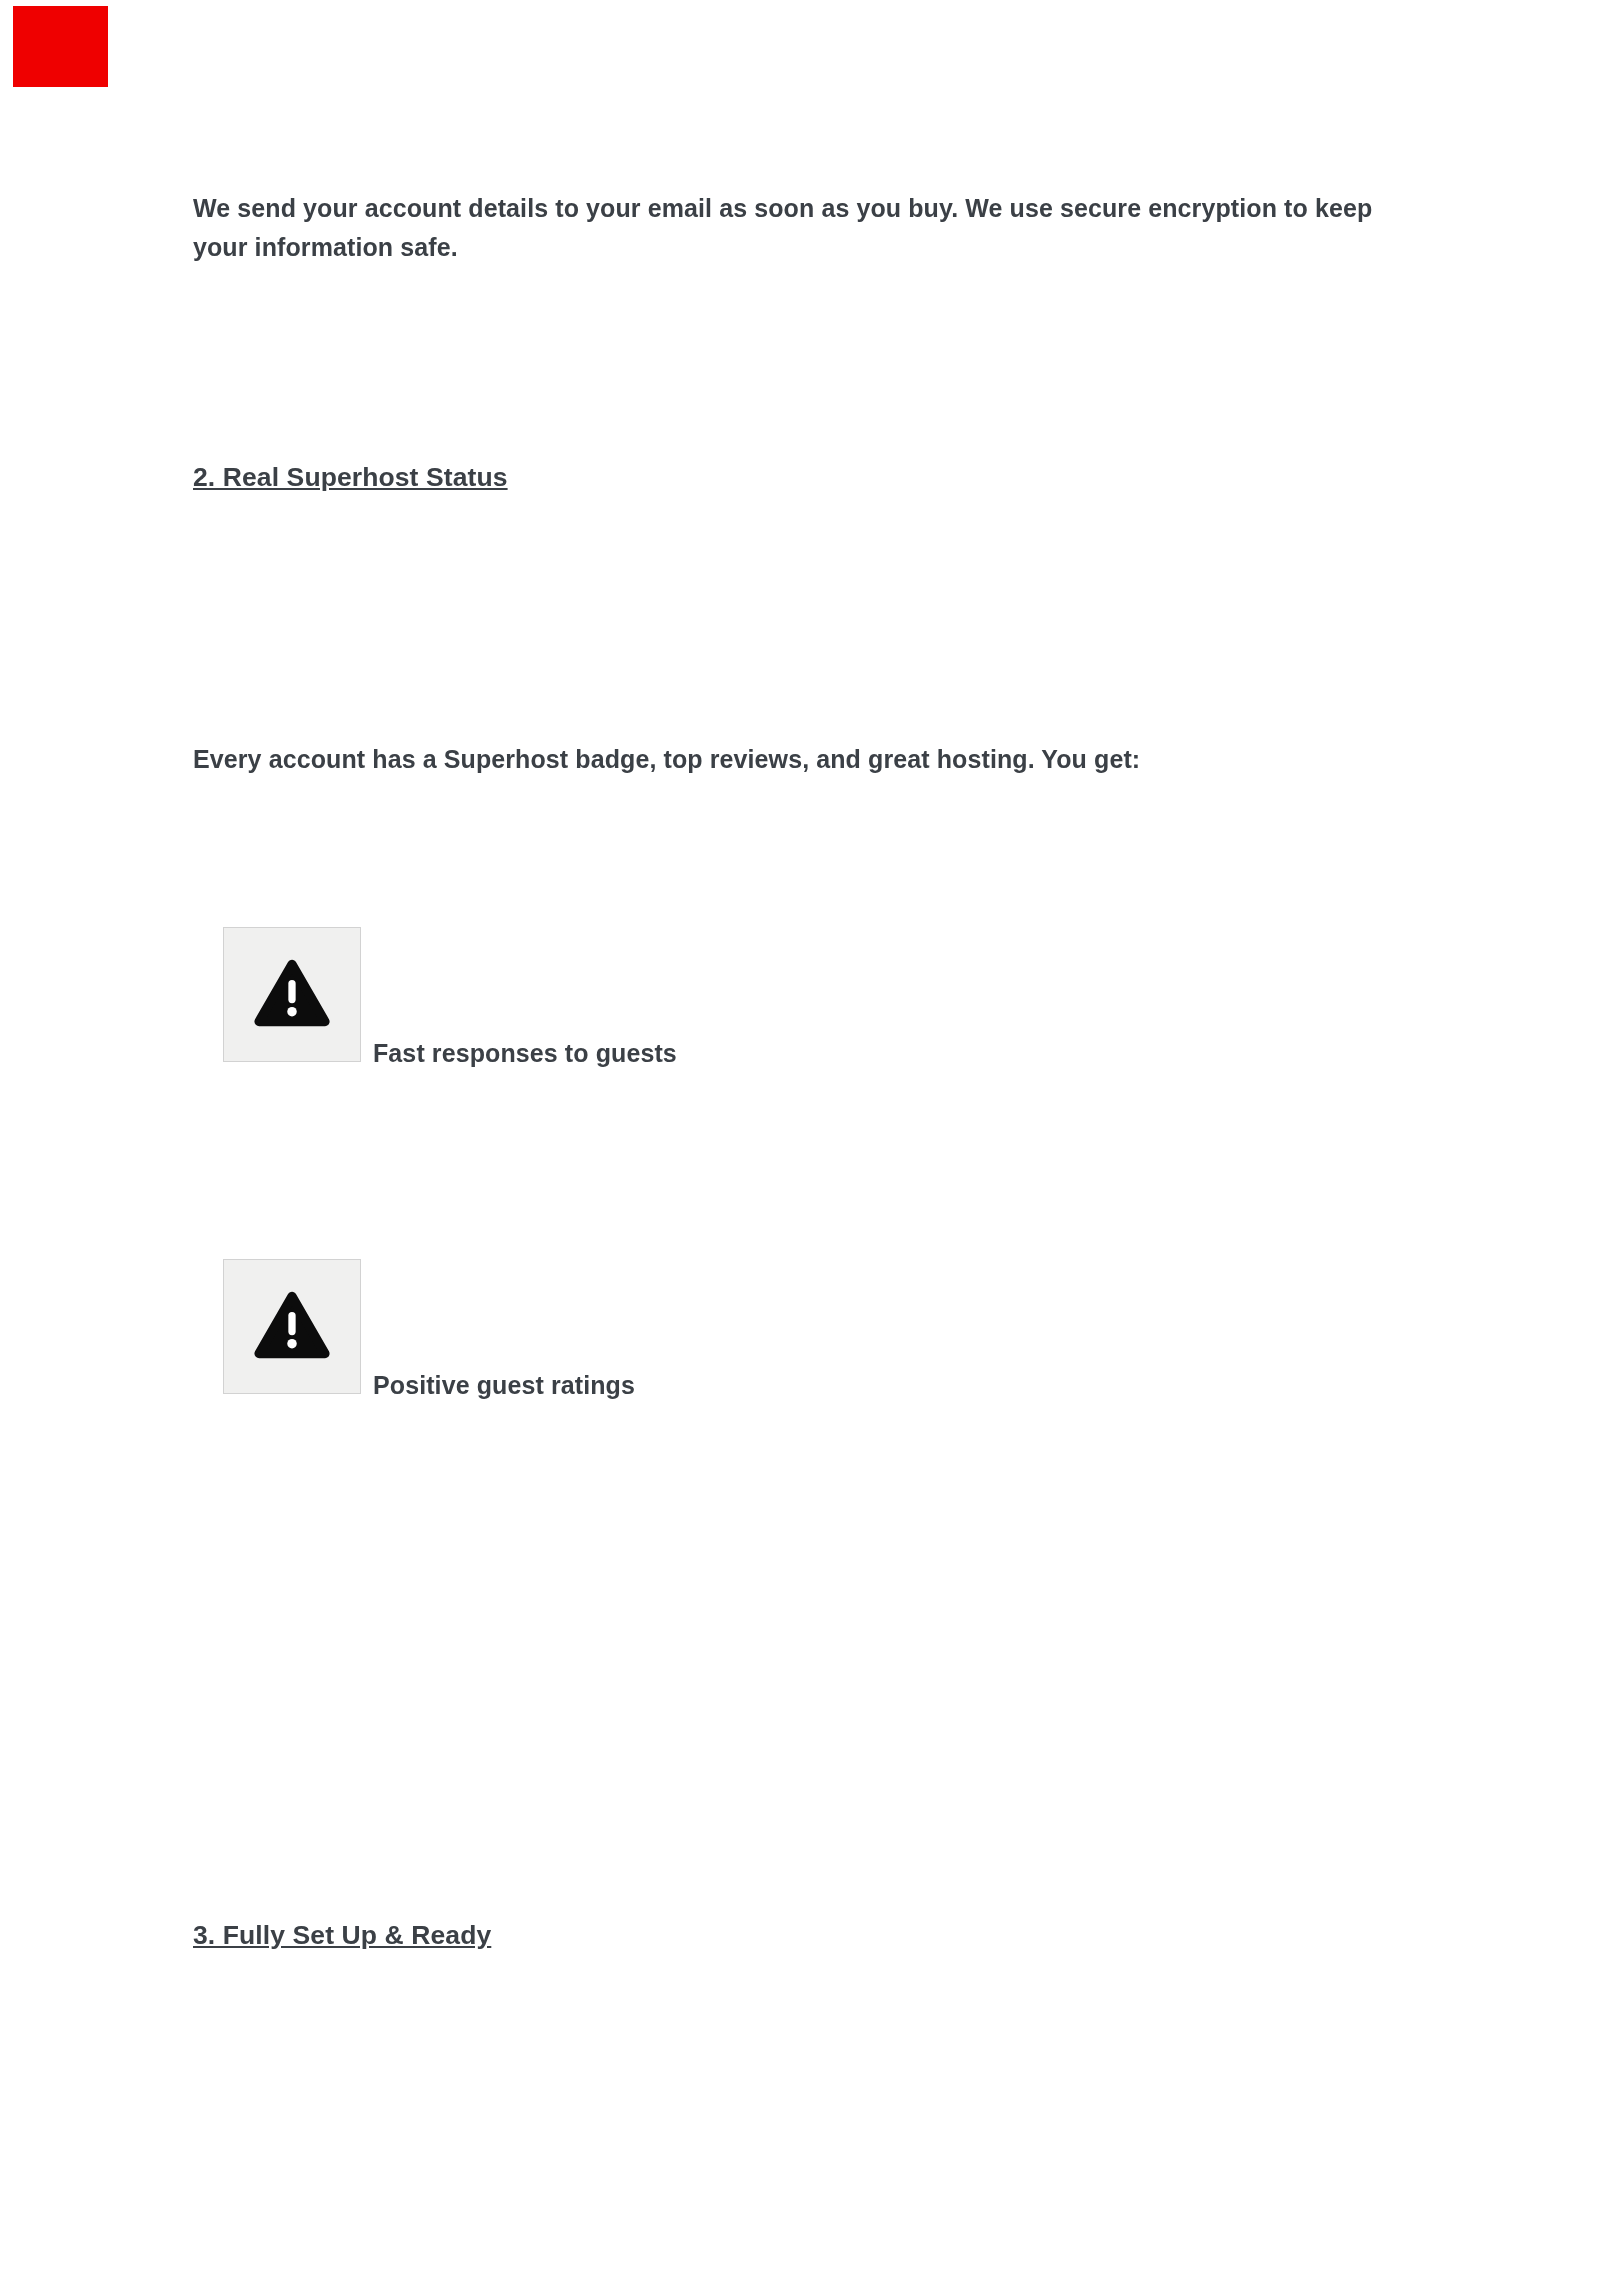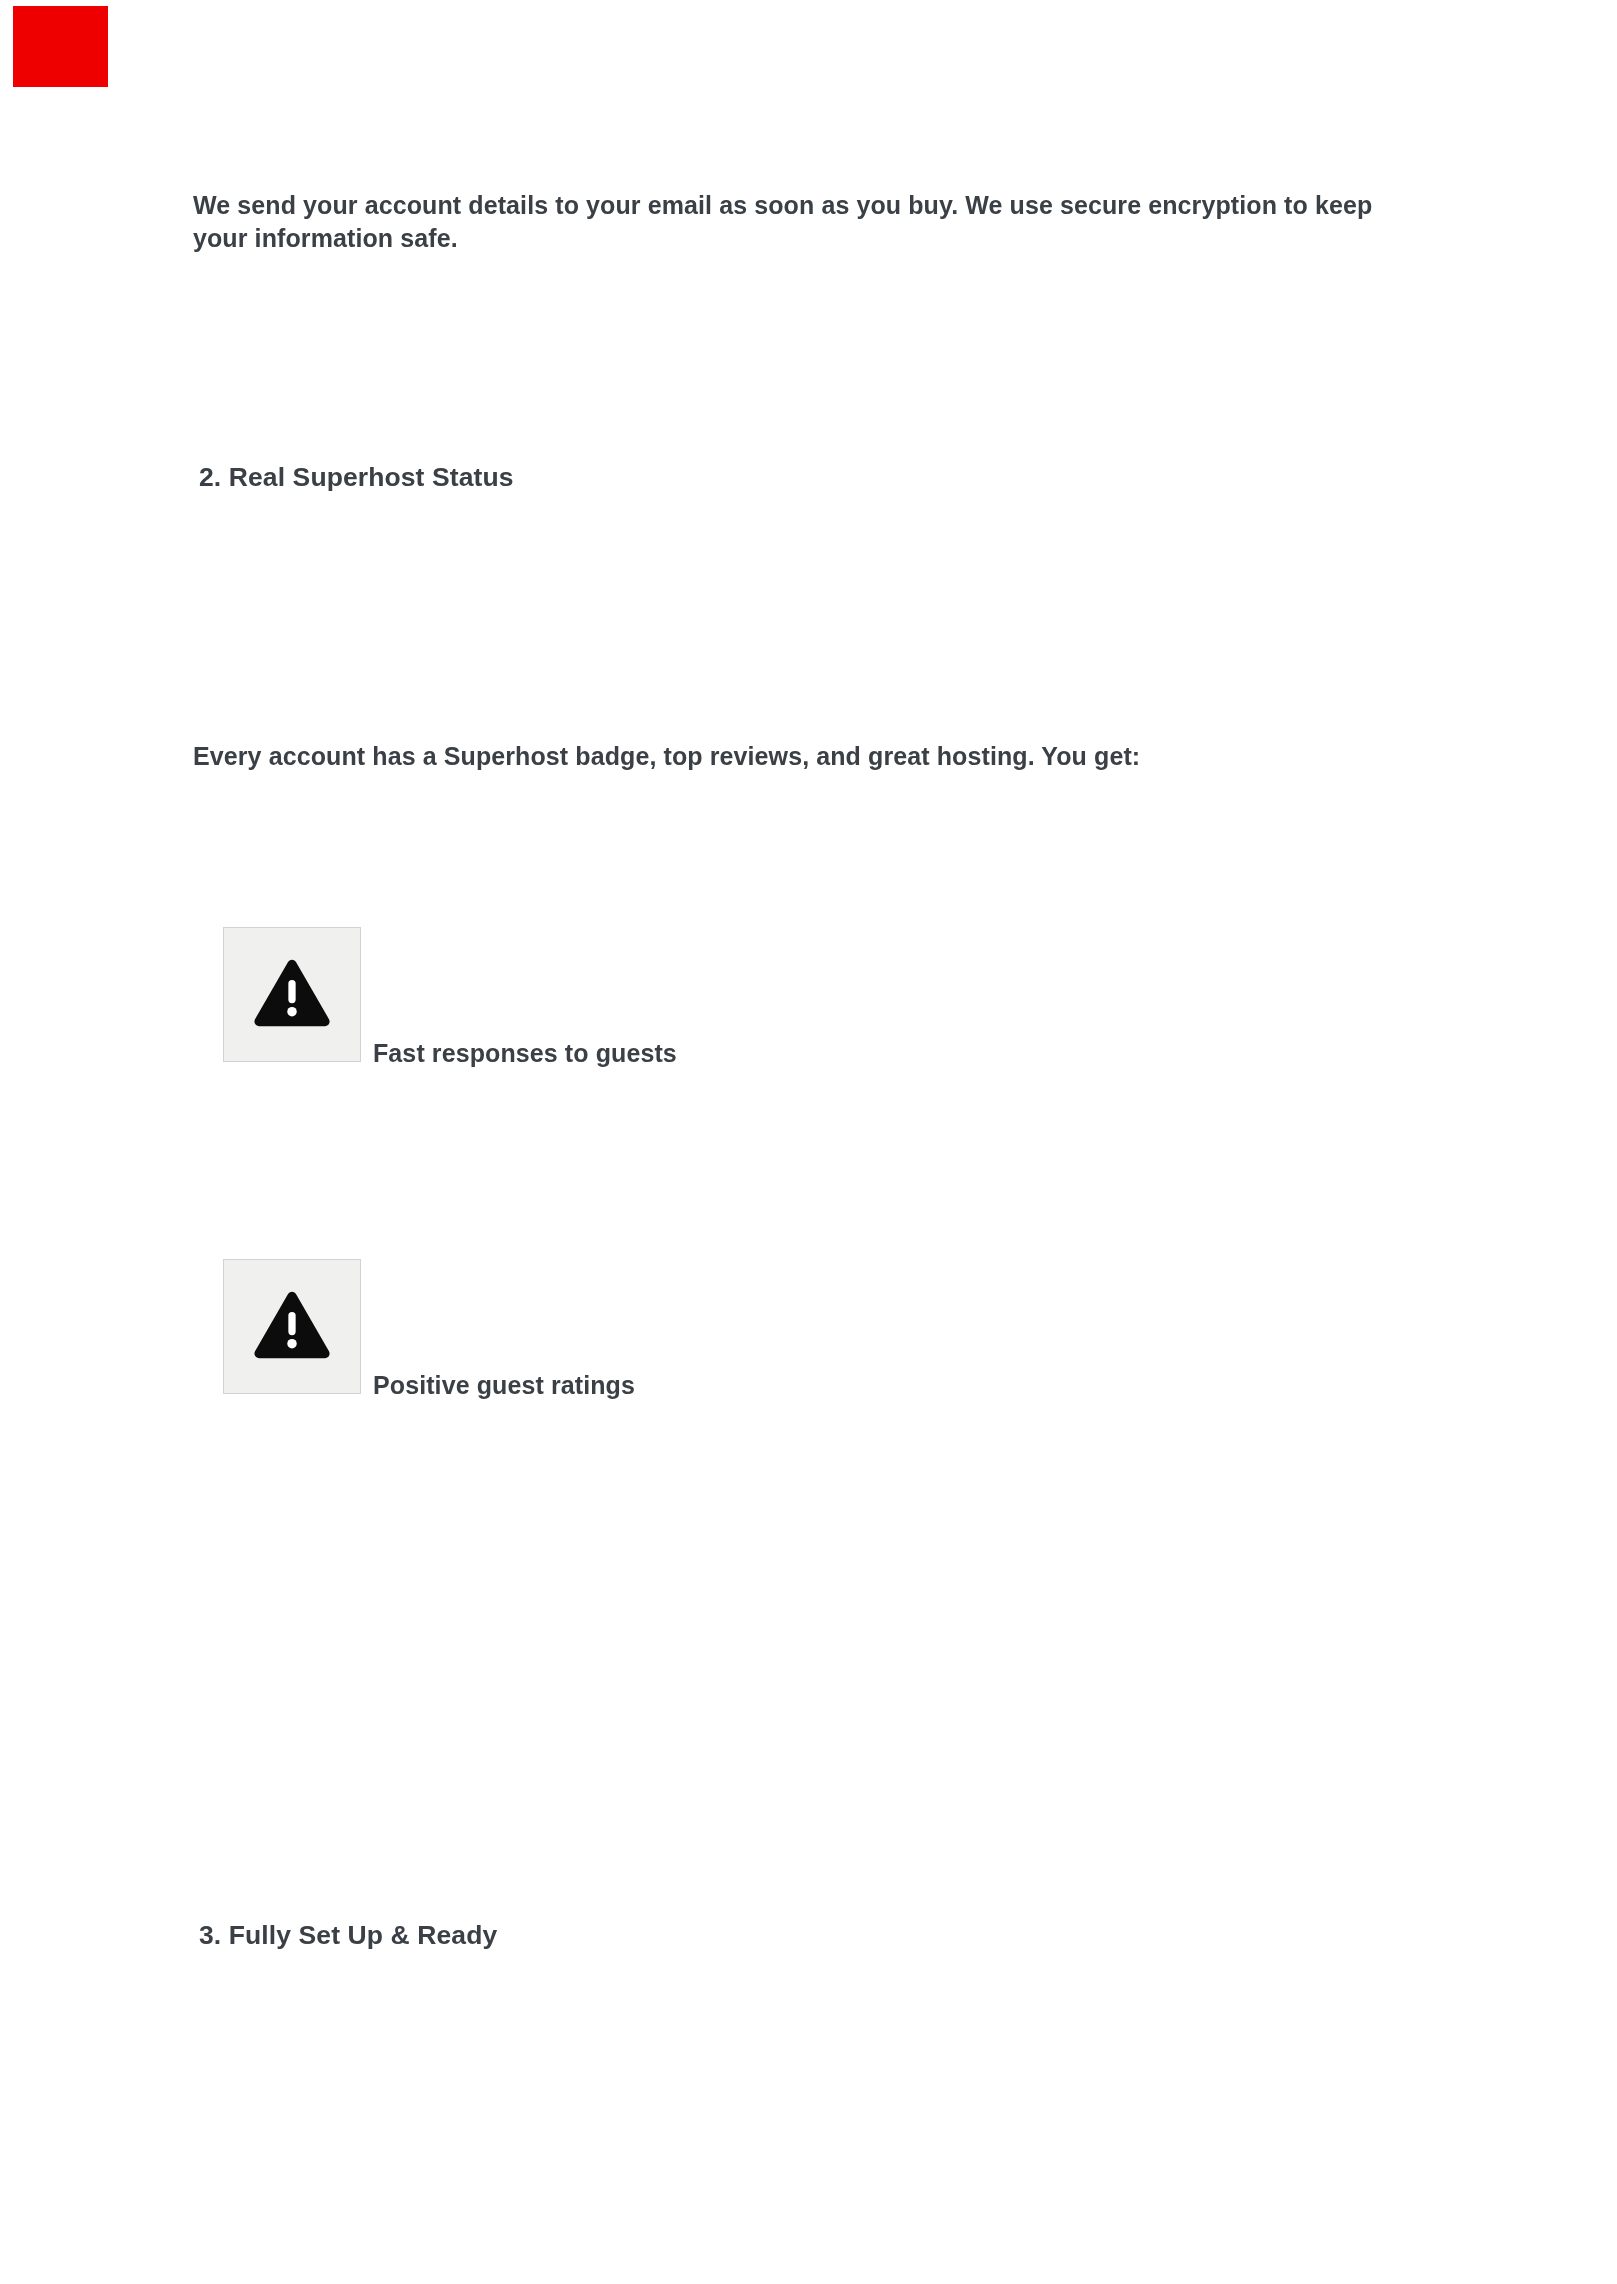--- a/index.html
+++ b/index.html
@@ -17,33 +17,34 @@
     position:absolute;
     left:12.6px; top:6.3px;
     width:95px; height:81px;
     background:#ef0000;
   }
   .para{
     position:absolute;
     left:193px;
     margin:0;
     font-size:25px;
-    line-height:33px;
+    line-height:39px;
     letter-spacing:0.1px;
   }
   .intro{ top:189px; width:1219px; }
   .lead{ top:696px; width:1327px; white-space:nowrap;margin-top:44px; }
   .heading{
     position:absolute;
-    left:199px;
+    left:193px;
     margin:0;
     font-size:26.5px;
     line-height:32px;
     letter-spacing:0.1px;
     white-space:nowrap;
+    text-decoration:underline;
   }
   .h2pos{ top:461px; }
   .h3pos{ top:1919px; }
   .benefit{
     position:absolute;
     left:199px;
     width:1074px;
     height:135px;
     margin-left:24px;
   }

